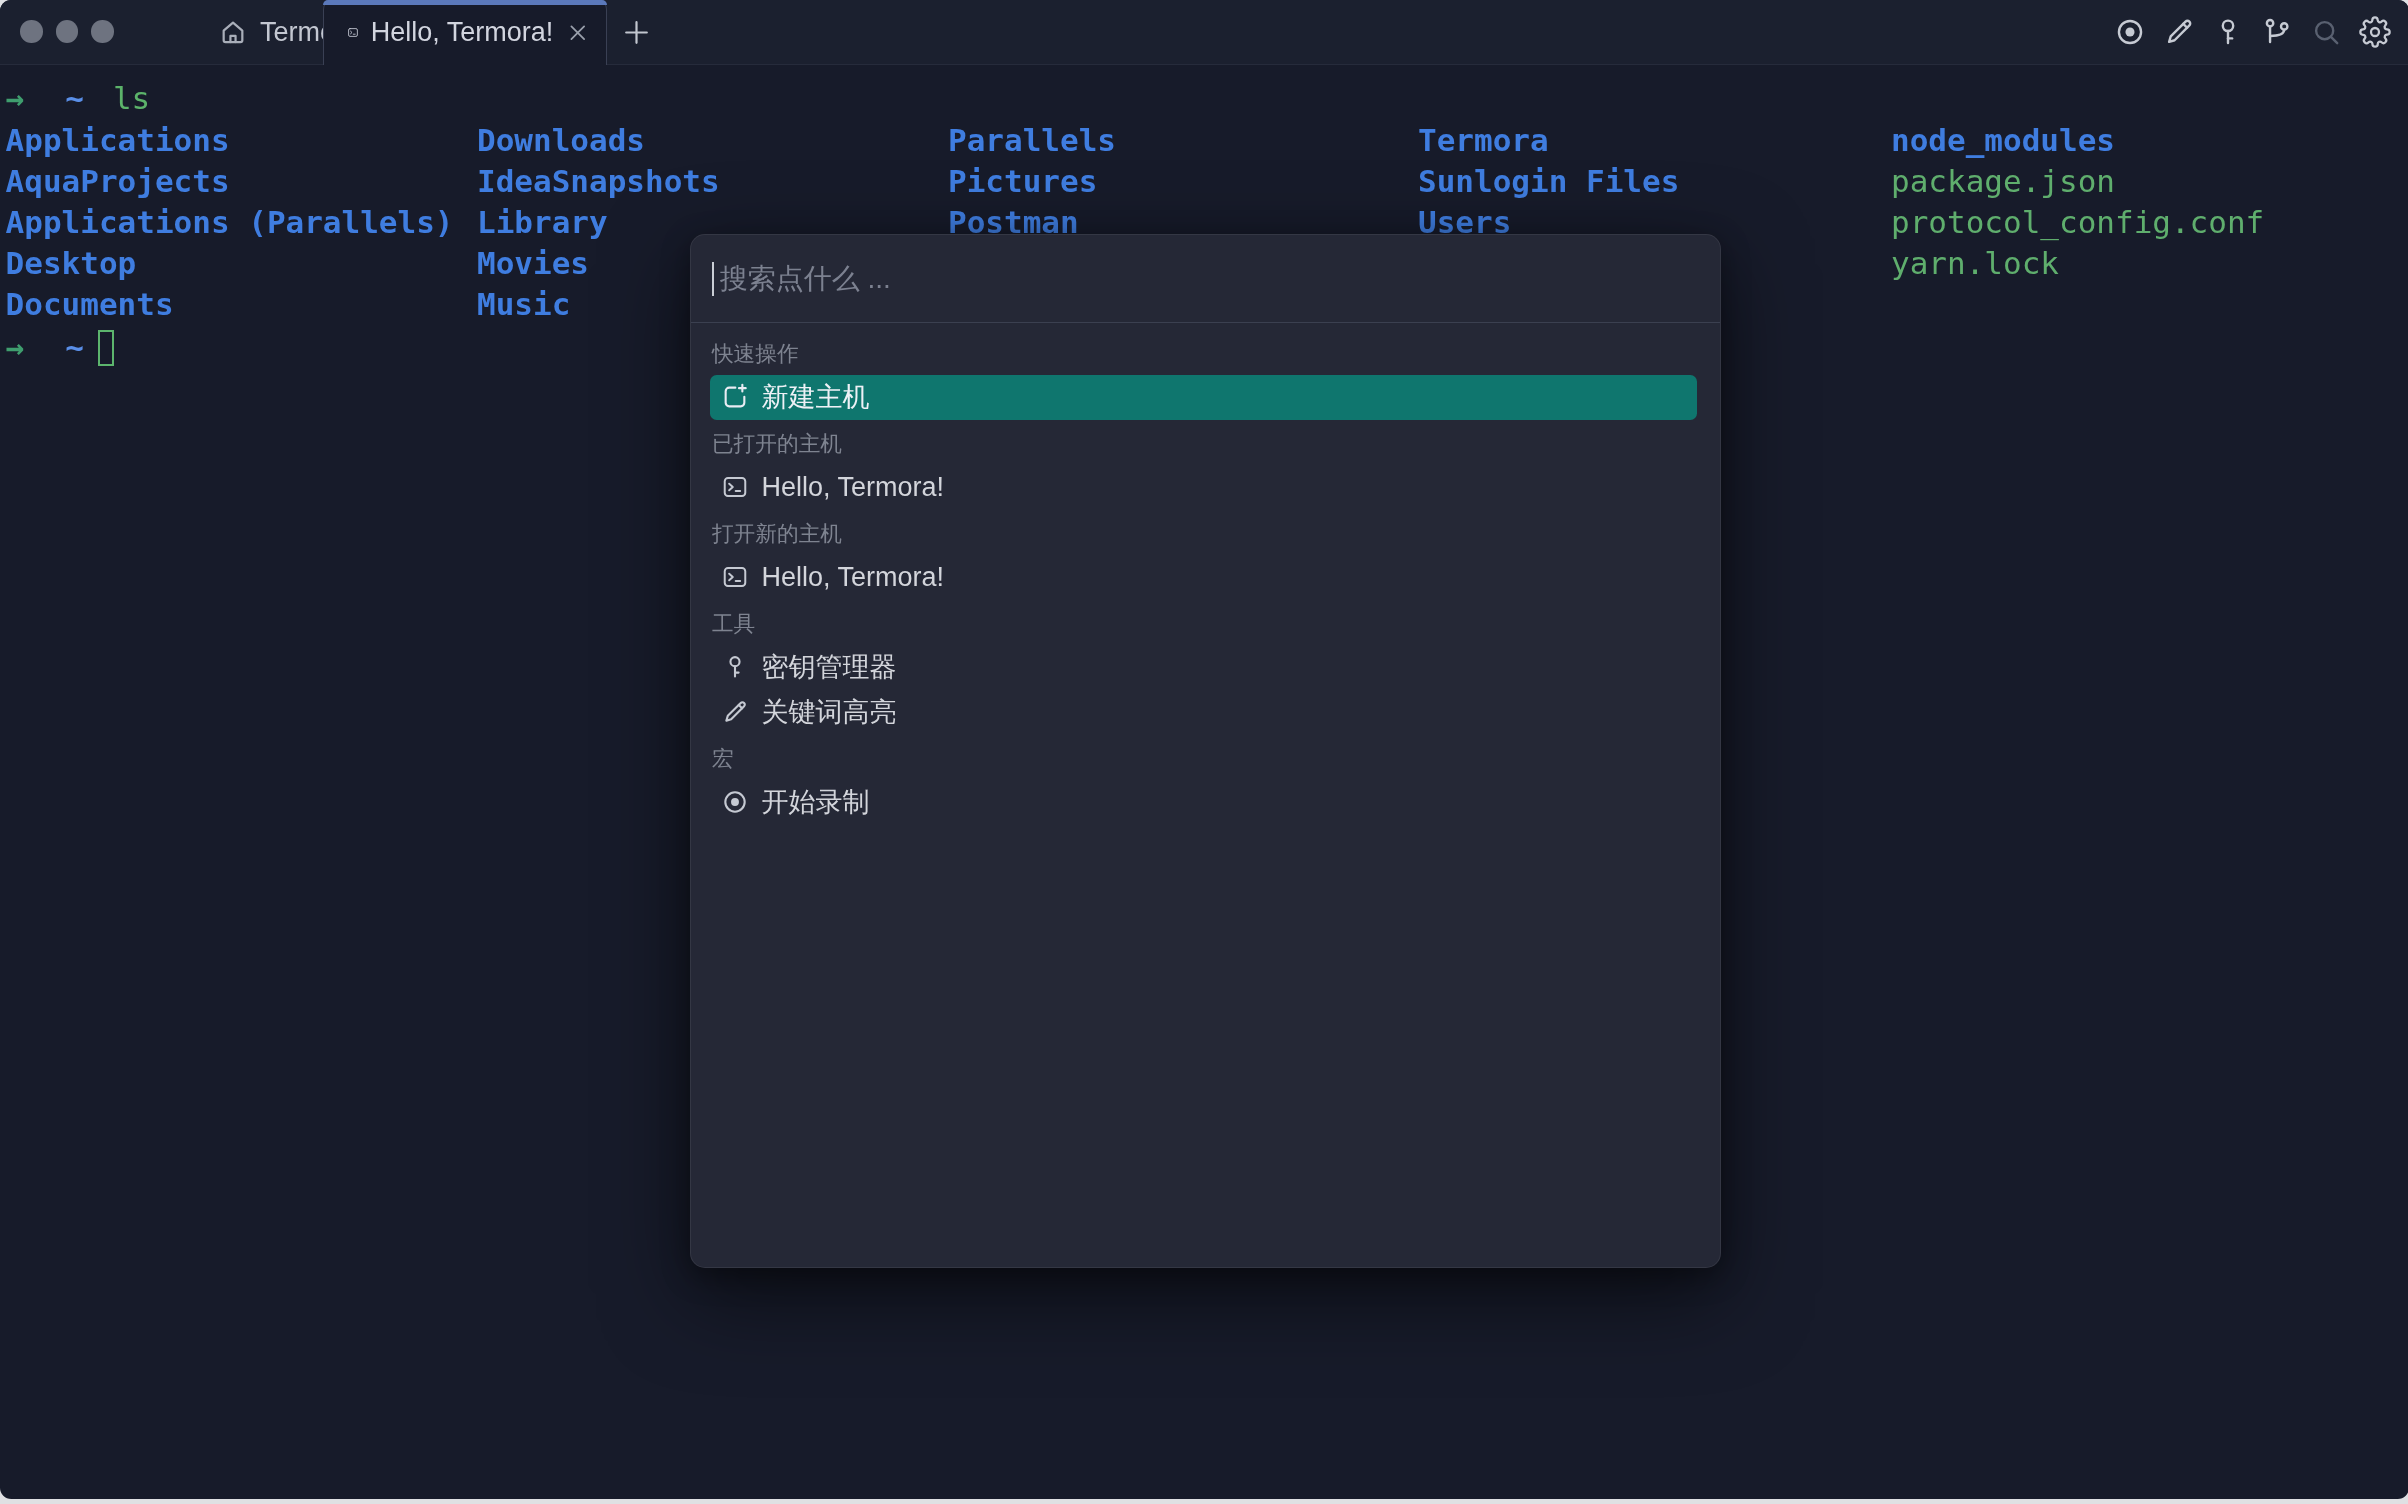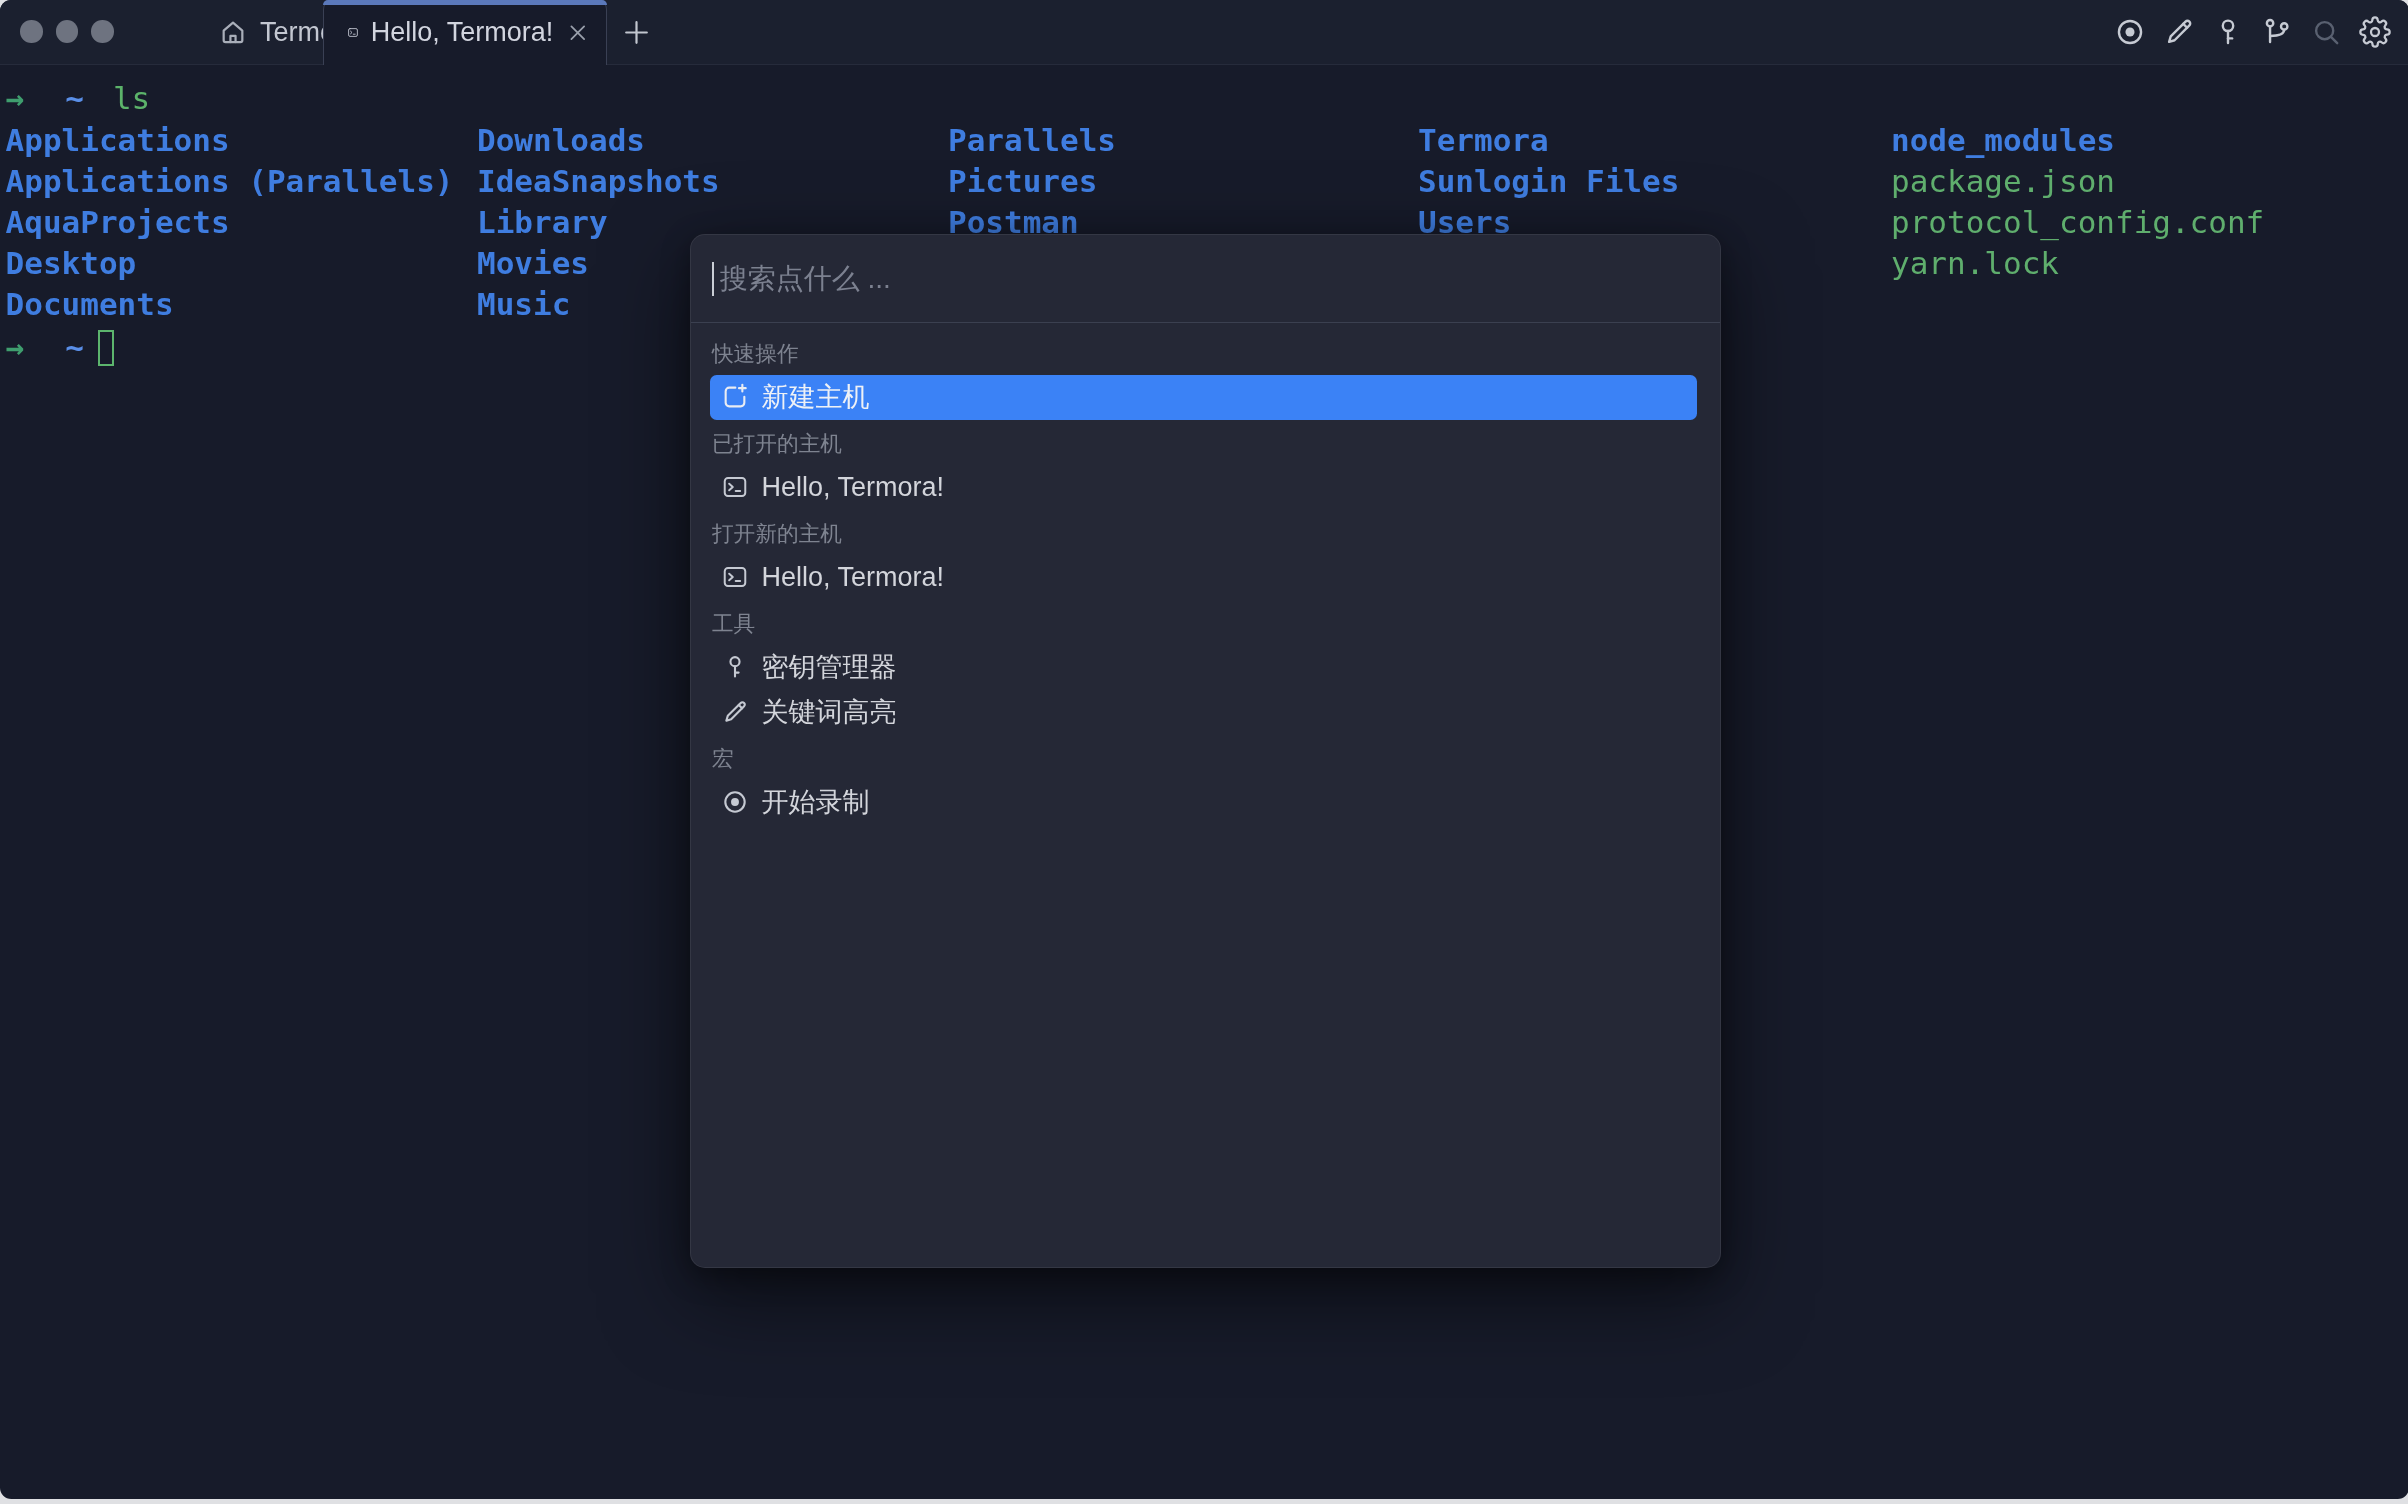--- a/index.html
+++ b/index.html
@@ -90,21 +90,21 @@
     font-family:"Liberation Sans",sans-serif;font-size:28px;color:#d8dade;
   }
   .search input::placeholder{color:#7c8190;}
   .plist{padding:6.6px 22.6px 0 19px;}
   .sec-label{height:45px;line-height:47px;font-size:21.7px;color:#7e8390;padding-left:1.9px;}
   .p-item{
     height:45px;display:flex;align-items:center;gap:12.2px;
     padding:0 0 0 11.3px;border-radius:6.6px;font-size:27px;color:#d3d5db;
     cursor:default;
   }
-  .p-item.selected{background:#3b82f6;color:#eef1f6;}
+  .p-item.selected{background:#0f766e;color:#eef1f6;}
   .p-icon{display:flex;color:#c5c9d2;flex:none;}
   .p-item.selected .p-icon{color:#e9ecf3;}
   .p-icon svg{width:28px;height:28px;}
   svg{display:block;}
 </style>
 </head>
 <body>
 
 <div class="window">
 
@@ -188,22 +188,22 @@
   </div>
 
   <div class="terminal">
     <div class="term-line cmdline">
       <span class="p-arrow">→</span><span class="p-tilde">~</span><span class="p-cmd">ls</span>
     </div>
 
     <div class="term-listing">
         <div class="term-col" style="left: 5.6px;">
           <div class="term-cell dir">Applications</div>
+          <div class="term-cell dir">AquaProjects</div>
           <div class="term-cell dir">Applications (Parallels)</div>
-          <div class="term-cell dir">AquaProjects</div>
           <div class="term-cell dir">Desktop</div>
           <div class="term-cell dir">Documents</div>
         </div>
         <div class="term-col" style="left: 477px;">
           <div class="term-cell dir">Downloads</div>
           <div class="term-cell dir">IdeaSnapshots</div>
           <div class="term-cell dir">Library</div>
           <div class="term-cell dir">Movies</div>
           <div class="term-cell dir">Music</div>
         </div>

